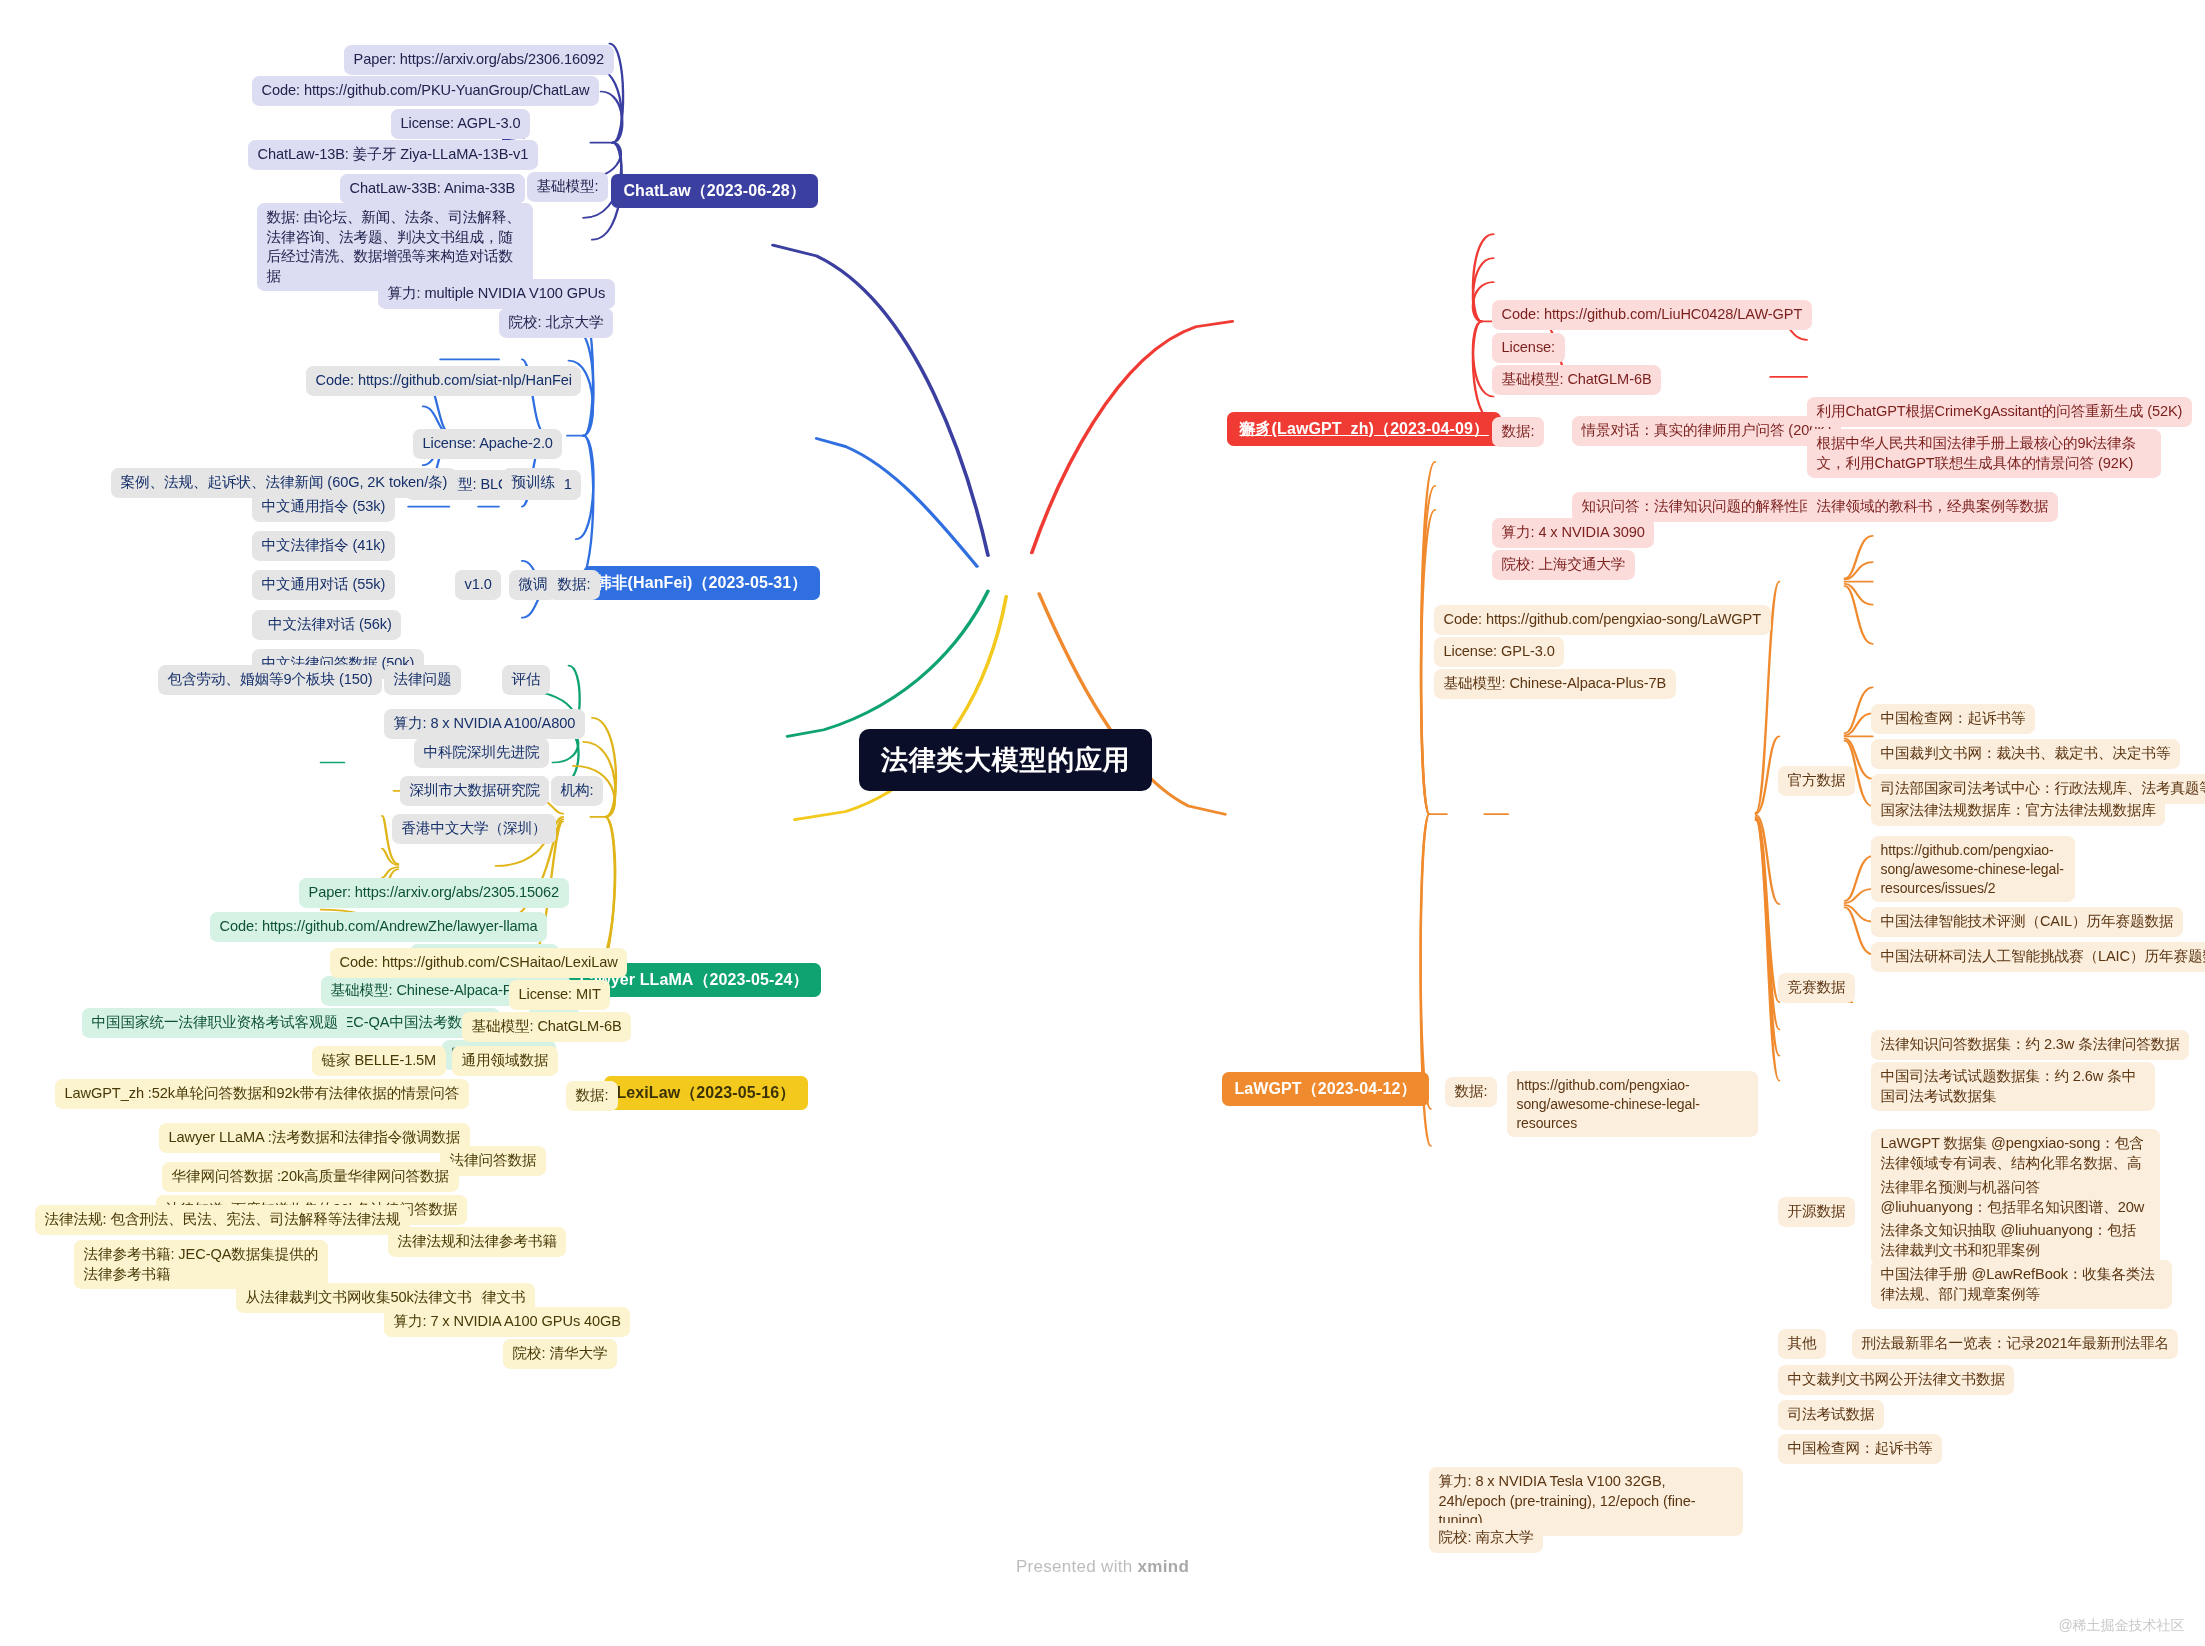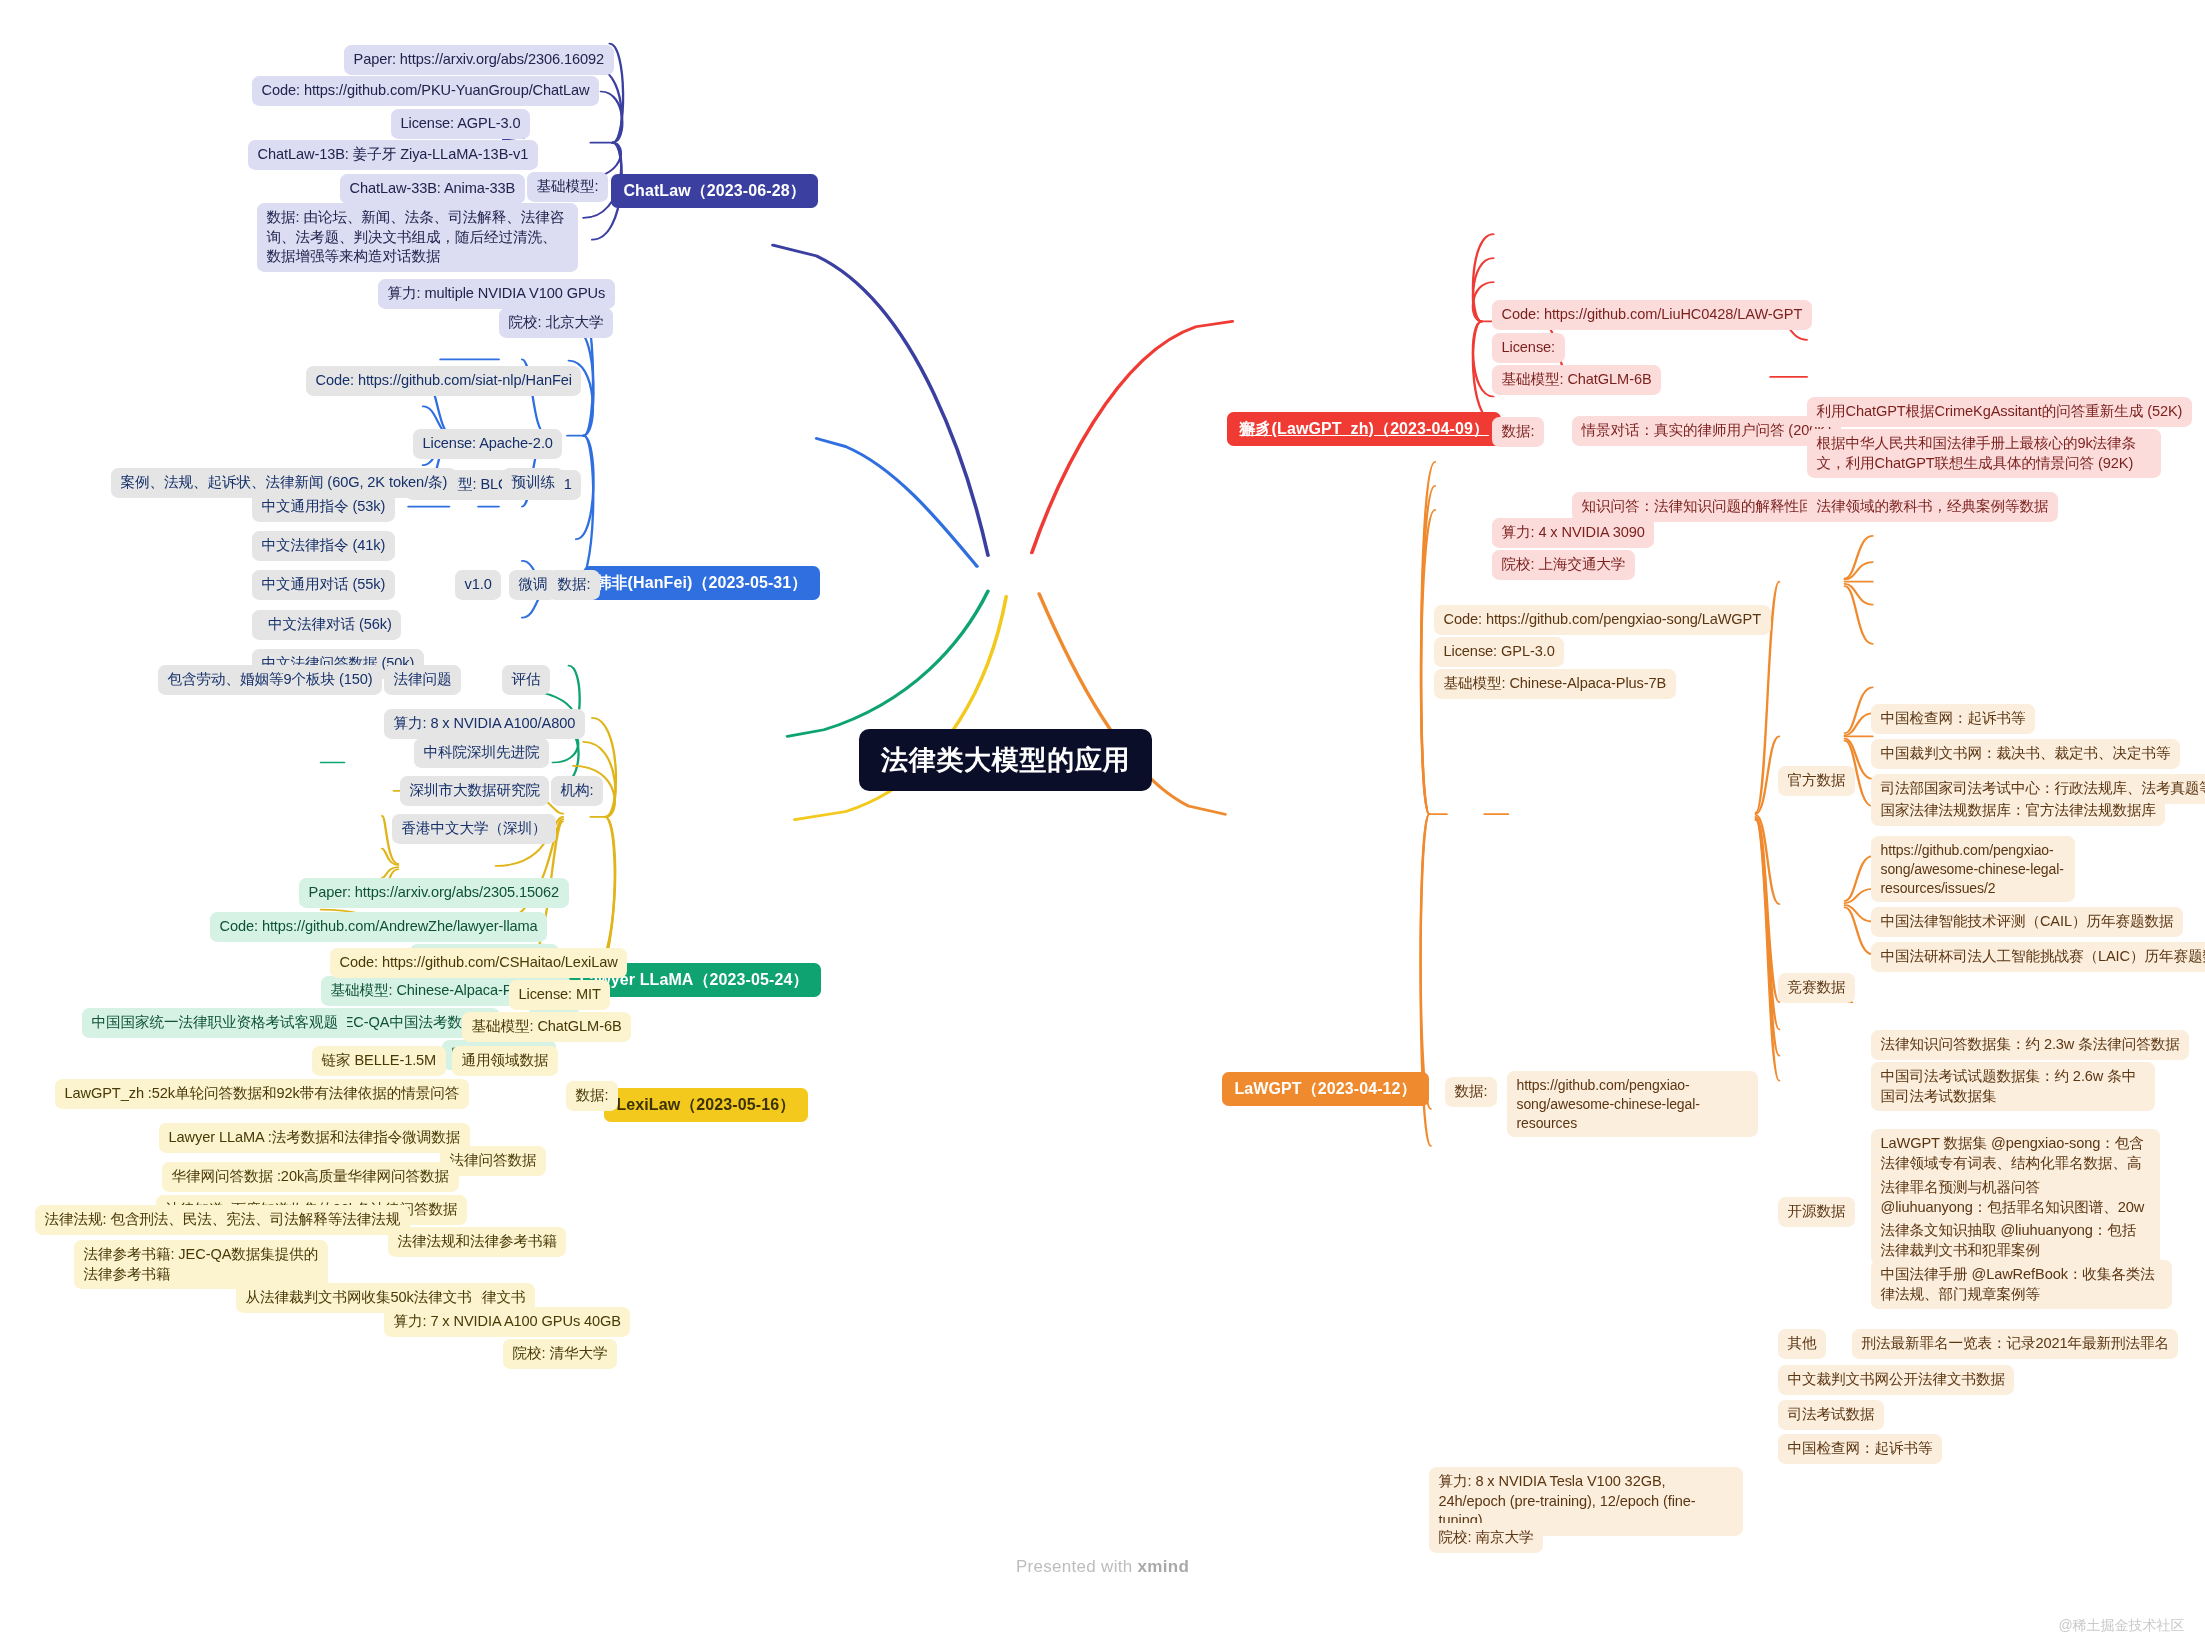--- a/index.html
+++ b/index.html
@@ -28,21 +28,21 @@
 
   
   .branch {
     position:absolute; border-radius:6.6px; padding:6.6px 12.4px;
     color:#ffffff; font-size:16px; font-weight:700; white-space:nowrap;
     letter-spacing:0.1px;
   }
   .b-chatlaw  { background:#3b3fa0; }
   .b-hanfei   { background:#2f6fe0; }
   .b-lawyer   { background:#0ea371; }
-  .b-lexilaw  { background:#f2c91c; color:#3c3205;margin-top:12px; }
+  .b-lexilaw  { background:#f2c91c; color:#3c3205; }
   .b-lawgpt   { background:#f08a2e; }
   .b-lawgptzh { background:#ef3b33;text-decoration:underline; }
 
   
   .p-chatlaw  { background:#dcdcf2; color:#20234d; }
   .p-hanfei   { background:#e5e5e5; color:#16306a; }
   .p-lawyer   { background:#d6f2e4; color:#0d5238; }
   .p-lexilaw  { background:#fcf3cf; color:#473a06; }
   .p-lawgpt   { background:#fceedd; color:#5a3512; }
   .p-lawgptzh { background:#fbdcdb; color:#7a1f1c; }
@@ -217,21 +217,21 @@
   <div class="branch b-lexilaw" style="left:604px; top:1076px;">LexiLaw（2023-05-16）</div>
   <div class="branch b-lawgptzh" style="left:1227px; top:412px;">獬豸(LawGPT_zh)（2023-04-09）</div>
   <div class="branch b-lawgpt" style="left:1222px; top:1072px;">LaWGPT（2023-04-12）</div>
 
   <div class="node nowrap p-chatlaw" style="left:344px; top:45px;">Paper: https://arxiv.org/abs/2306.16092</div>
   <div class="node nowrap p-chatlaw" style="left:252px; top:76px;">Code: https://github.com/PKU-YuanGroup/ChatLaw</div>
   <div class="node nowrap p-chatlaw" style="left:391px; top:109px;">License: AGPL-3.0</div>
   <div class="node nowrap p-chatlaw" style="left:527px; top:172px;">基础模型:</div>
   <div class="node nowrap p-chatlaw" style="left:248px; top:140px;">ChatLaw-13B: 姜子牙 Ziya-LLaMA-13B-v1</div>
   <div class="node nowrap p-chatlaw" style="left:340px; top:174px;">ChatLaw-33B: Anima-33B</div>
-  <div class="node p-chatlaw" style="left:257px; top:203px; width:321px; white-space:normal;">数据: 由论坛、新闻、法条、司法解释、法律咨询、法考题、判决文书组成，随后经过清洗、数据增强等来构造对话数据</div>
+  <div class="node p-chatlaw" style="left:257px; top:203px; width:276px; white-space:normal;">数据: 由论坛、新闻、法条、司法解释、法律咨询、法考题、判决文书组成，随后经过清洗、数据增强等来构造对话数据</div>
   <div class="node nowrap p-chatlaw" style="left:378px; top:279px;">算力: multiple NVIDIA V100 GPUs</div>
   <div class="node nowrap p-chatlaw" style="left:499px; top:308px;">院校: 北京大学</div>
 
   <div class="node nowrap p-hanfei" style="left:306px; top:366px;">Code: https://github.com/siat-nlp/HanFei</div>
   <div class="node nowrap p-hanfei" style="left:413px; top:429px;">License: Apache-2.0</div>
   <div class="node nowrap p-hanfei" style="left:405px; top:470px;">基座模型: BLOOMZ-7B1</div>
   <div class="node nowrap p-hanfei" style="left:548px; top:570px;">数据:</div>
   <div class="node nowrap p-hanfei" style="left:502px; top:468px;">预训练</div>
   <div class="node nowrap p-hanfei" style="left:111px; top:468px;">案例、法规、起诉状、法律新闻 (60G, 2K token/条)</div>
   <div class="node nowrap p-hanfei" style="left:509px; top:570px;">微调</div>

